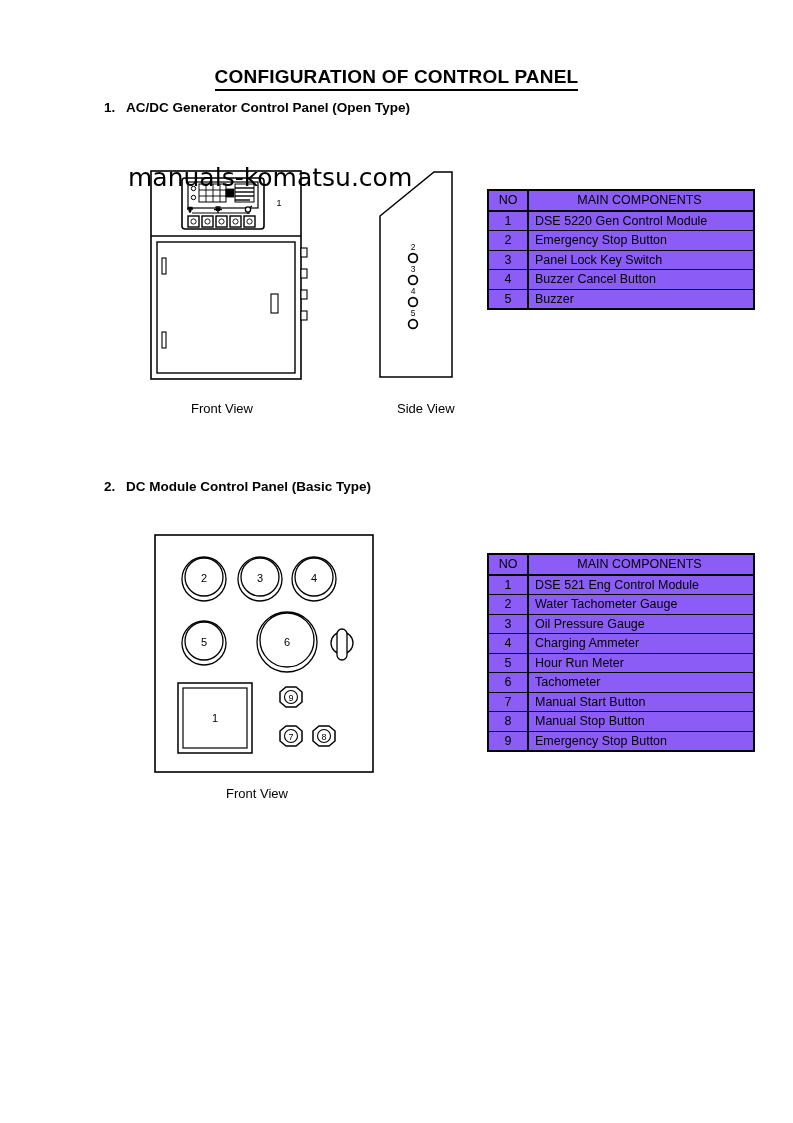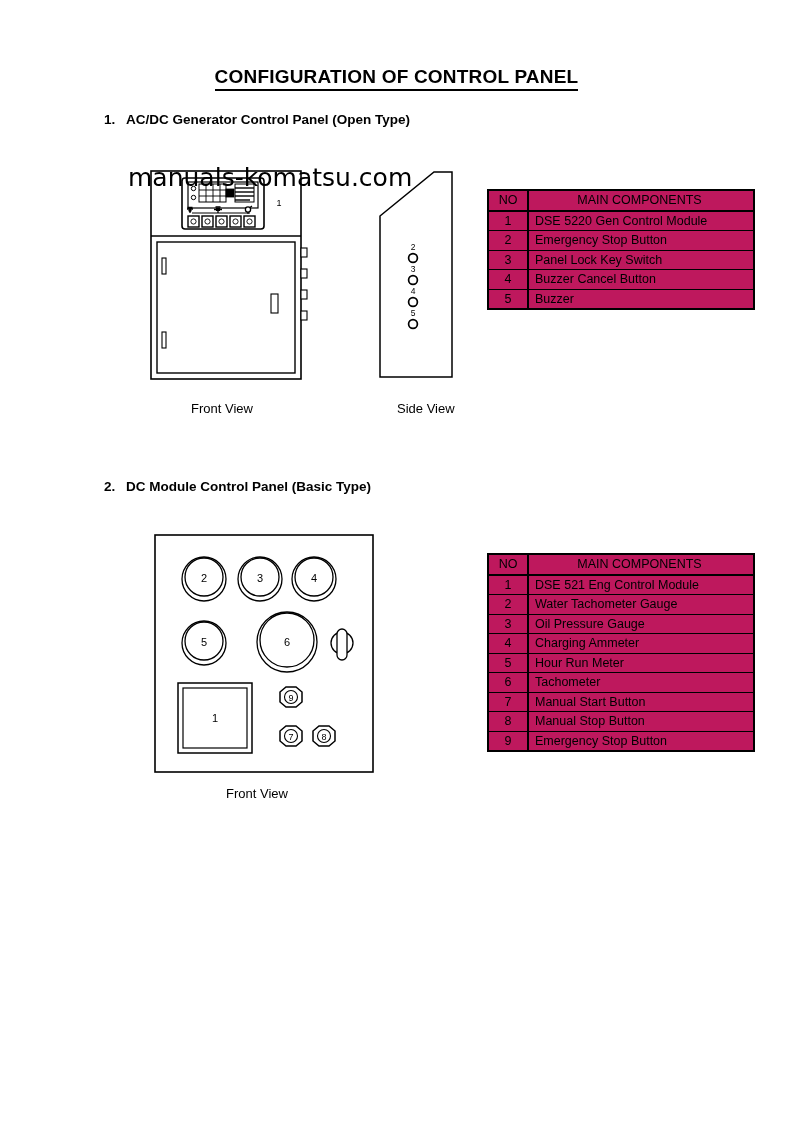--- a/index.html
+++ b/index.html
@@ -40,21 +40,21 @@
   .section-heading {
     position: absolute;
     font-size: 13.5px;
     font-weight: bold;
     white-space: nowrap;
   }
   .section-heading .num {
     display: inline-block;
     width: 22px;
   }
-  #sec1-heading { left: 104px; top: 112px; }
+  #sec1-heading { left: 104px; top: 100px; }
   #sec2-heading { left: 104px; top: 479px; }
 
   
   .watermark {
     position: absolute;
     left: 128px;
     top: 163px;
     font-size: 25px;
     font-family: "DejaVu Sans", sans-serif;
     color: #000000;
@@ -62,21 +62,21 @@
     z-index: 5;
     pointer-events: none;
     text-align: center;
   }
 
   
   .comp-table {
     position: absolute;
     border-collapse: collapse;
     font-size: 12.5px;
-    background: #be185d;
+    background: #8b5cf6;
   }
   .comp-table td, .comp-table th {
     border: 1px solid #000;
     padding: 1px 3px;
     font-weight: normal;
     line-height: 1.32;
     white-space: nowrap;
   }
   .comp-table .col-no {
     width: 32px;

